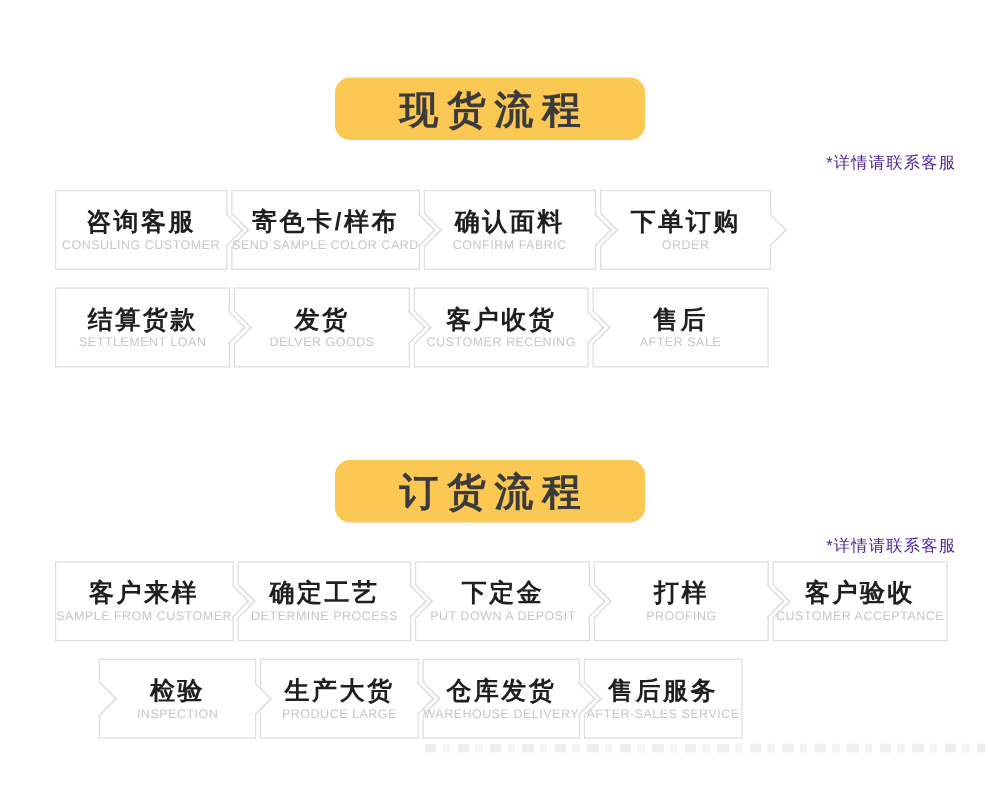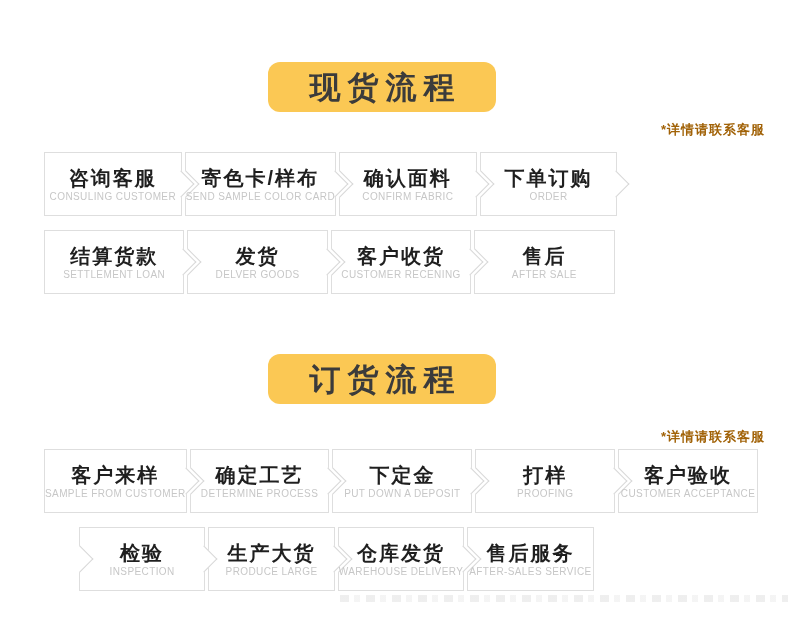--- a/index.html
+++ b/index.html
@@ -5,35 +5,35 @@
   html,body{margin:0;padding:0;background:#fff;}
   .page{
     position:relative;
     width:790px;height:633px;
     background:#ffffff;
     font-family:"Liberation Sans","DejaVu Sans",sans-serif;
     overflow:hidden;
   }
   .banner{
     position:absolute;
-    left:268px;width:228px;height:50px;
+    left:268px;width:248px;height:50px;
     background:#fbc854;
     border-radius:12px;
     display:flex;align-items:center;justify-content:center;
   }
   .banner-title{
     font-size:31px;font-weight:bold;color:#3b3b3b;
     letter-spacing:7px;text-indent:7px;
     line-height:1;
   }
   .banner.first{top:62px;}
-  .banner.second{top:354px;}
+  .banner.second{top:368px;}
   .note{
     position:absolute;right:25px;
-    font-size:13px;font-weight:bold;color:#a16207;
+    font-size:13px;font-weight:normal;color:#4c1d95;
     letter-spacing:1px;
   }
   .note.first{top:121px;}
   .note.second{top:428px;}
   .rows{
     position:absolute;left:44px;width:714px;
     display:flex;flex-direction:column;gap:14px;
   }
   .rows.first{top:152px;}
   .rows.second{top:449px;align-items:center;}

